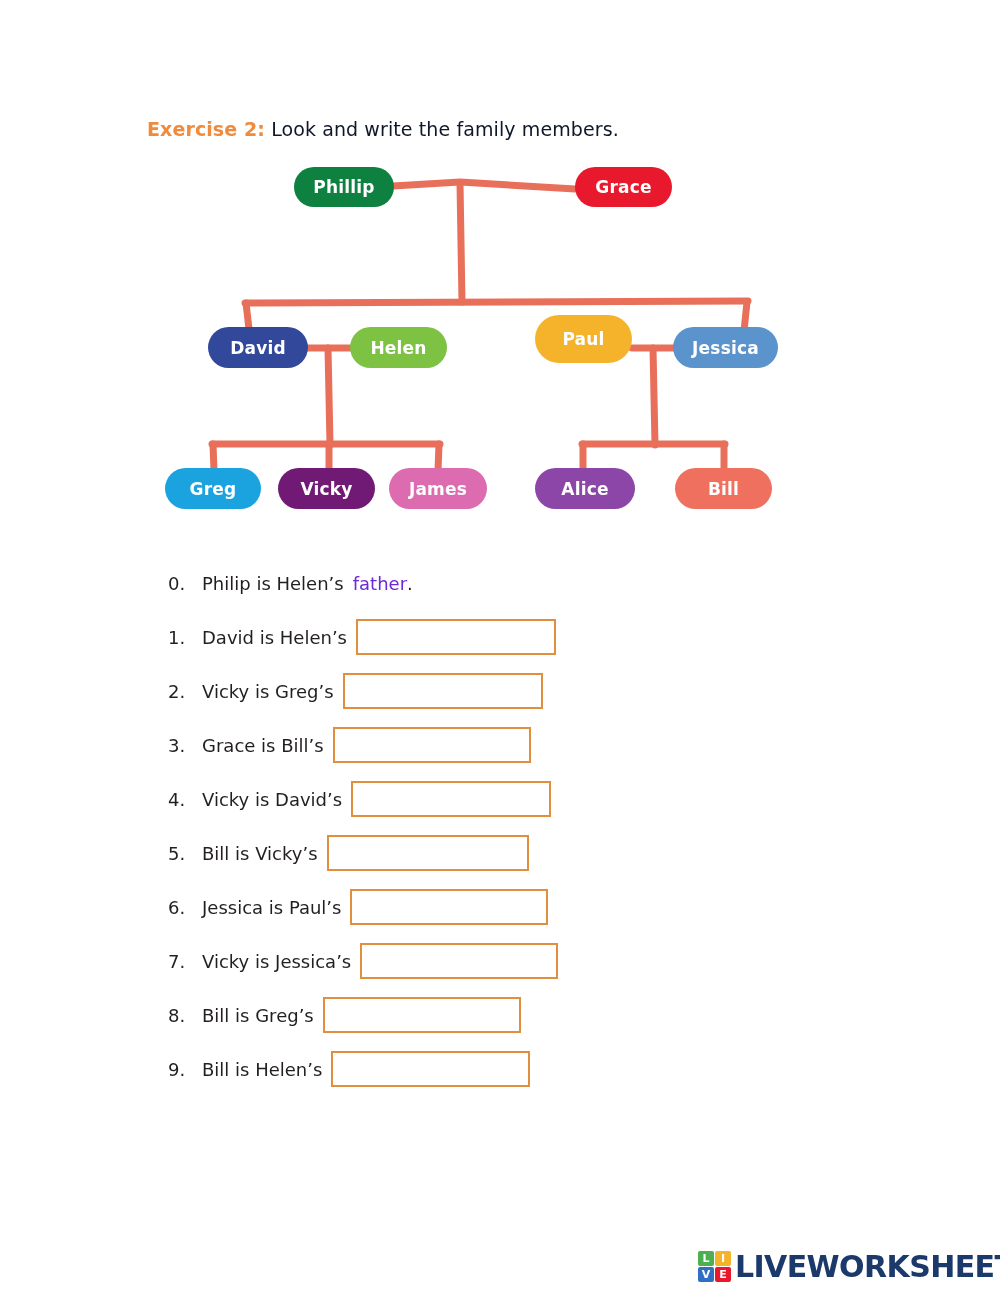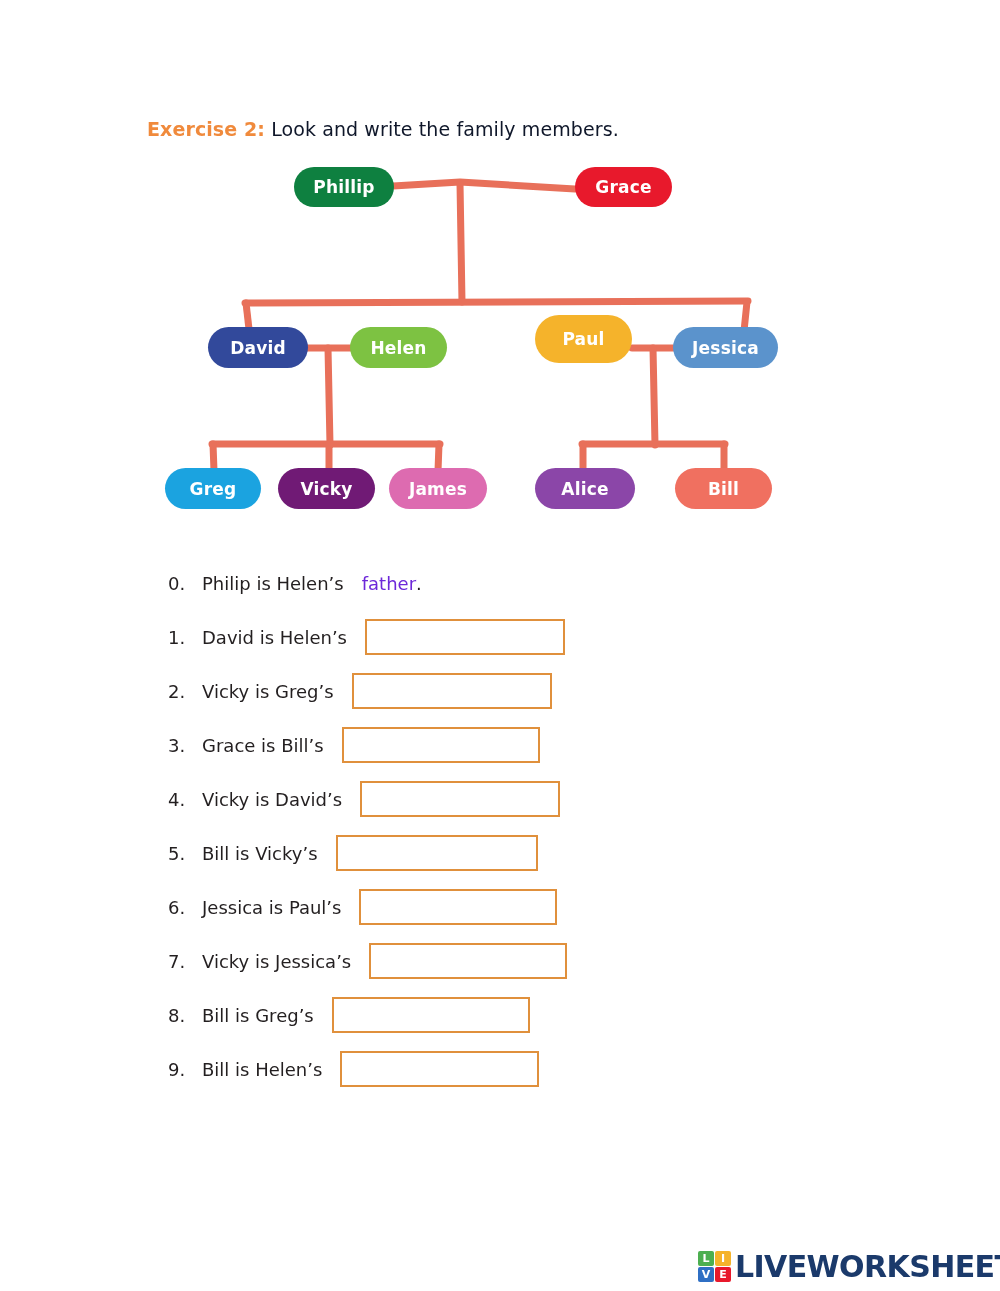--- a/index.html
+++ b/index.html
@@ -81,21 +81,21 @@
     font-size: 18px;
     color: #231f20;
     width: 34px;
     flex: 0 0 34px;
     text-align: left;
   }
   .q-text {
     font-size: 18px;
     color: #231f20;
     white-space: nowrap;
-    padding-right: 18px;
+    padding-right: 9px;
   }
   .q-answer-word {
     color: #6d28d9;
   }
   .answer-box {
     height: 36px;
     border: 2px solid #E0903C;
     background: #ffffff;
     box-sizing: border-box;
     outline: none;

